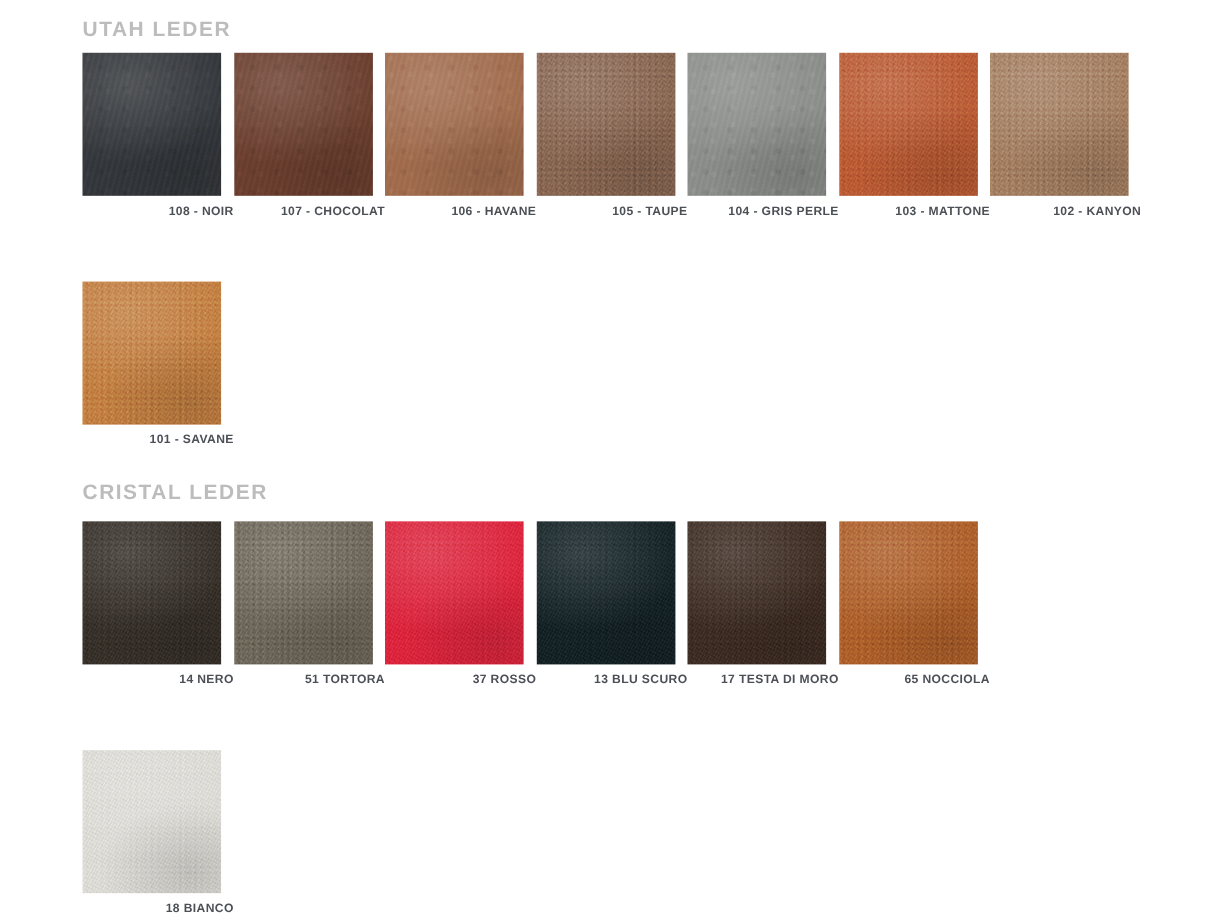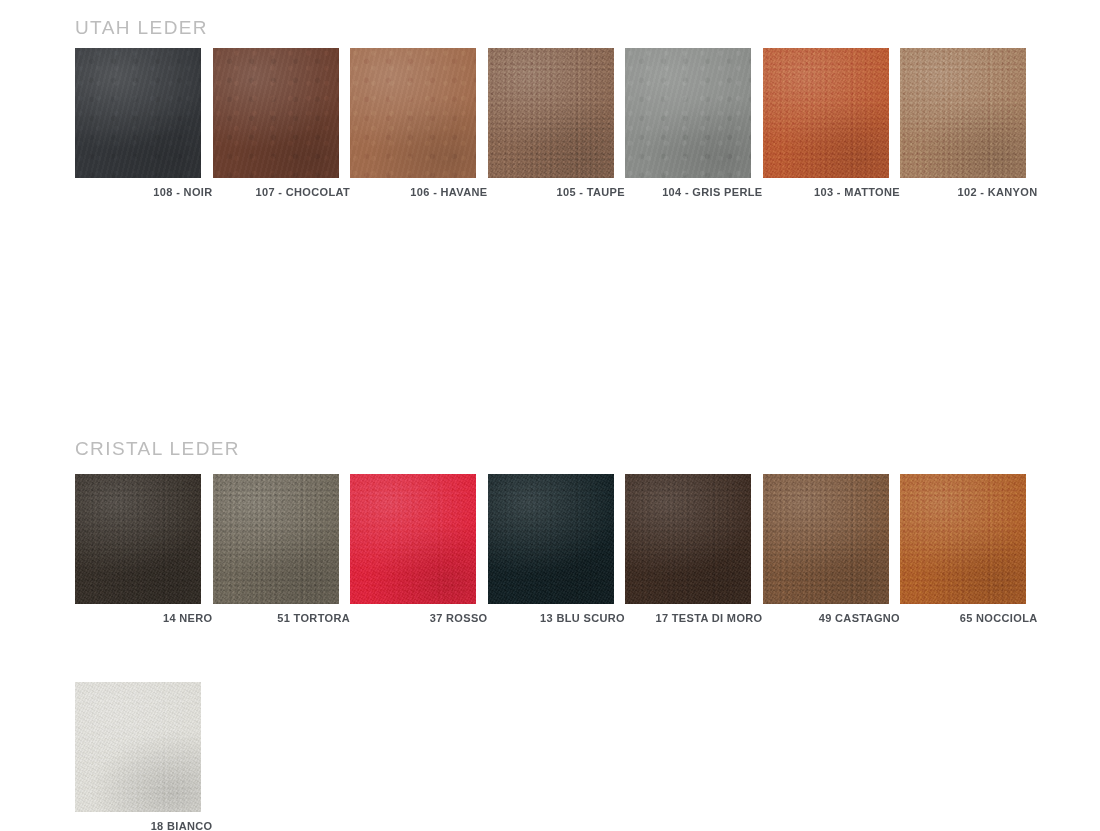--- a/index.html
+++ b/index.html
@@ -18,21 +18,21 @@
 
   .page {
     position: relative;
     width: 1100px;
     height: 831px;
     background: #ffffff;
   }
 
   .section-title {
     font-size: 19px;
-    font-weight: 400;
+    font-weight: 700;
     color: #bcbcbc;
     letter-spacing: 1.4px;
     margin: 0;
     line-height: 1;
     white-space: nowrap;
   }
 
   .swatch-cell {
     width: 137.5px;
     margin-bottom: 0;
@@ -179,20 +179,30 @@
           <div class="sheen"></div>
           <div class="grain"></div>
           <div class="grain2"></div>
         </div>
         <div class="swatch-label">102 - KANYON</div>
       </div>
     </div>
 
     <div class="row-gap"></div>
 
+    <div class="grid-row">
+      <div class="swatch-cell">
+        <div class="swatch pebble" style="background-color: rgb(200, 129, 63);">
+          <div class="sheen"></div>
+          <div class="grain"></div>
+          <div class="grain2"></div>
+        </div>
+        <div class="swatch-label">101 - SAVANE</div>
+      </div>
+    </div>
   </div>
 
   <h2 class="section-title" id="cristal-title">CRISTAL LEDER</h2>
 
   <div id="cristal-rows">
     <div class="grid-row">
       <div class="swatch-cell">
         <div class="swatch pebble" style="background-color: rgb(51, 44, 37);">
           <div class="sheen"></div>
           <div class="grain"></div>
@@ -226,28 +236,20 @@
       </div>
       <div class="swatch-cell">
         <div class="swatch pebble" style="background-color: rgb(58, 40, 30);">
           <div class="sheen"></div>
           <div class="grain"></div>
           <div class="grain2"></div>
         </div>
         <div class="swatch-label">17 TESTA DI MORO</div>
       </div>
       <div class="swatch-cell">
-        <div class="swatch pebble" style="background-color: rgb(122, 84, 56);">
-          <div class="sheen"></div>
-          <div class="grain"></div>
-          <div class="grain2"></div>
-        </div>
-        <div class="swatch-label">49 CASTAGNO</div>
-      </div>
-      <div class="swatch-cell">
         <div class="swatch pebble" style="background-color: rgb(178, 95, 38);">
           <div class="sheen"></div>
           <div class="grain"></div>
           <div class="grain2"></div>
         </div>
         <div class="swatch-label">65 NOCCIOLA</div>
       </div>
     </div>
 
     <div class="row-gap-small"></div>

